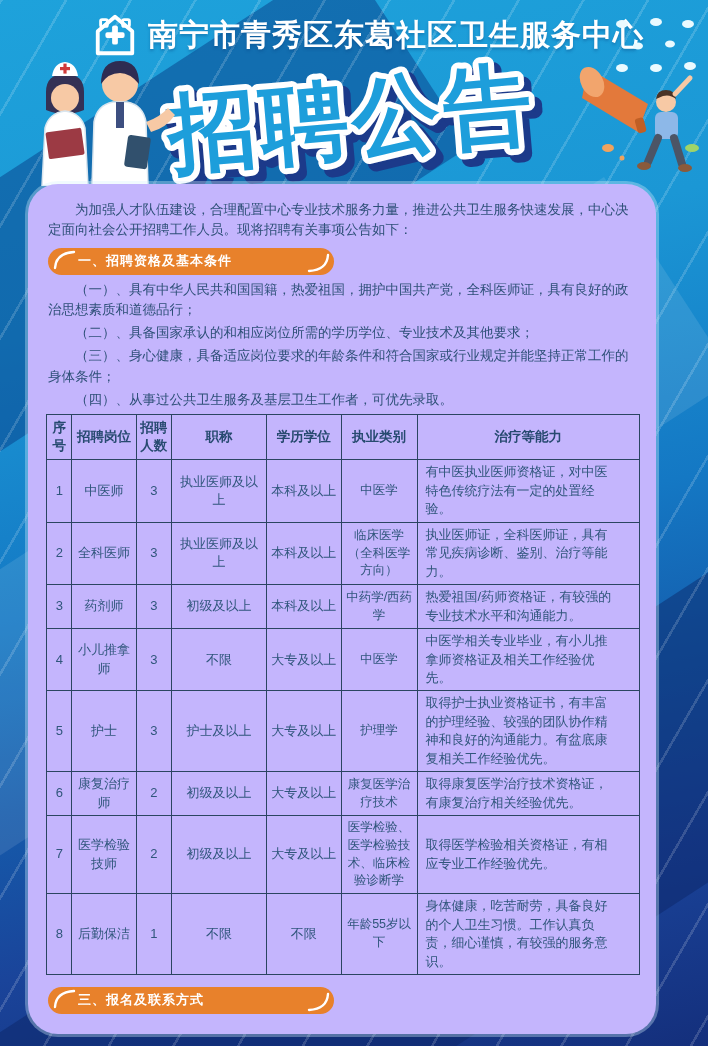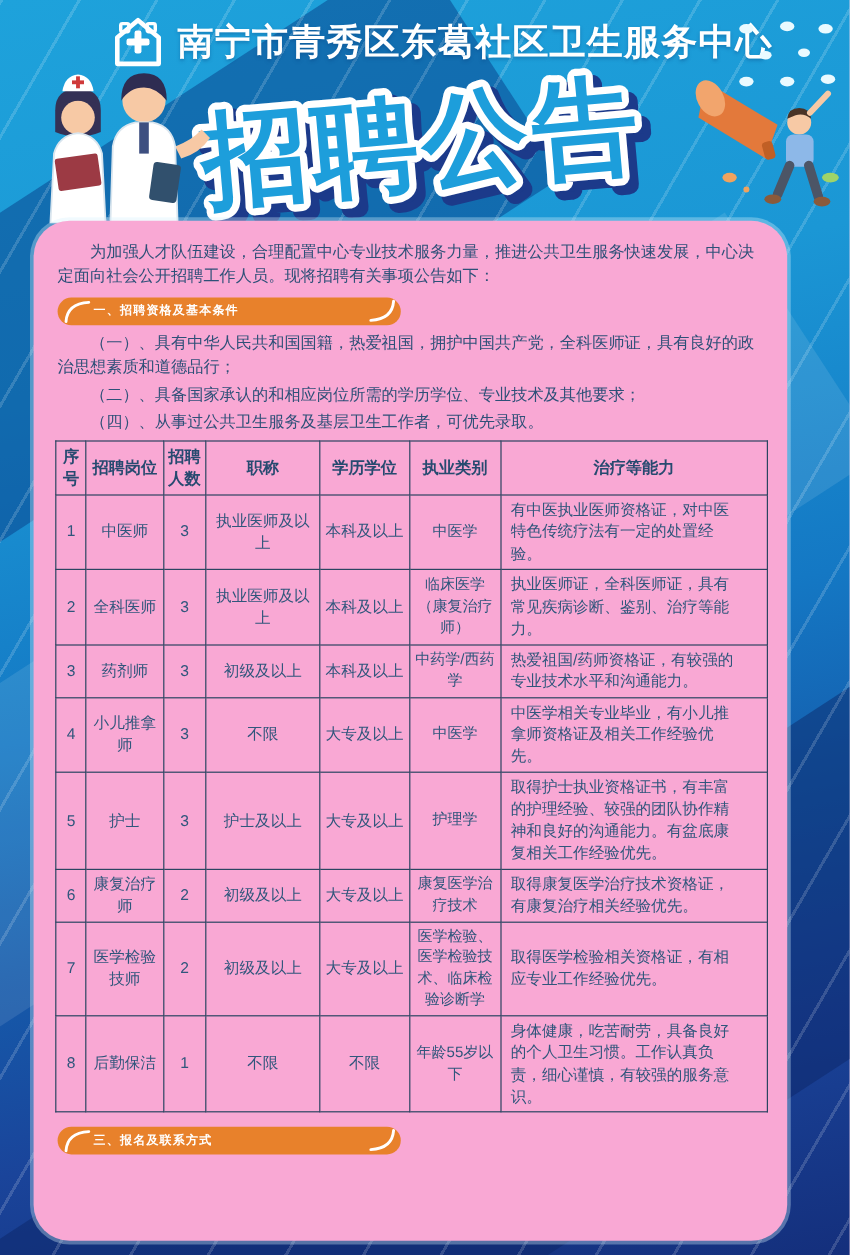--- a/index.html
+++ b/index.html
@@ -21,27 +21,27 @@
   .org-name{font-size:30px;font-weight:800;color:#fff;letter-spacing:1px;
     text-shadow:0 2px 3px rgba(10,60,120,.35);white-space:nowrap;}
   .logo-svg{width:46px;height:46px;flex:0 0 auto;}
   .dots-svg{position:absolute;right:8px;top:14px;width:92px;height:64px;}
   .big-title-svg{position:absolute;left:118px;top:44px;width:470px;height:150px;transform:rotate(-5deg);}
   .big-title-svg text{font-family:"Liberation Sans","DejaVu Sans",sans-serif;font-weight:800;font-size:88px;letter-spacing:4px;}
   .staff-svg{position:absolute;left:8px;top:50px;width:182px;height:136px;}
   .announcer-svg{position:absolute;right:2px;top:52px;width:128px;height:136px;}
   
   .card{position:absolute;left:28px;top:184px;width:628px;bottom:12px;z-index:2;
-    background:#f9a8d4;border-radius:30px;padding:12px 16px 8px 18px;box-sizing:border-box;overflow:hidden;
+    background:#c4b5fd;border-radius:30px;padding:12px 16px 8px 18px;box-sizing:border-box;overflow:hidden;
     box-shadow:0 0 0 3px rgba(215,242,252,.35);}
   .para{margin:3px 2px;font-size:13.5px;line-height:1.5;color:#2e5078;text-indent:2em;}
   .intro{margin-top:4px;margin-bottom:6px;}
   .pill{position:relative;display:flex;align-items:center;width:286px;box-sizing:border-box;
     background:#e8812b;border-radius:16px;padding:4px 26px 5px 30px;margin:7px 0 5px 2px;}
-  .pill-label{color:#fff;font-weight:bold;font-size:10px;letter-spacing:1px;white-space:nowrap;}
+  .pill-label{color:#fff;font-weight:bold;font-size:13px;letter-spacing:1px;white-space:nowrap;}
   .pill-curve{position:absolute;width:24px;height:22px;}
   .pill-curve.left{left:4px;top:1px;}
   .pill-curve.right{right:3px;bottom:1px;}
   
   table{width:100%;border-collapse:collapse;table-layout:fixed;margin:4px 0 12px;}
   th,td{border:1.5px solid #2b4561;}
   th{font-size:13.5px;font-weight:bold;color:#274a70;padding:4px 1px;line-height:1.35;}
   td{font-size:13px;color:#30567c;padding:3px 4px;line-height:1.42;text-align:center;}
   td.req{text-align:left;padding-left:8px;padding-right:24px;}
   td.cat{font-size:12.5px;padding-left:1px;padding-right:1px;}
@@ -129,20 +129,21 @@
       <path d="M22 3 Q4 4 3 19" fill="none" stroke="#ffffff" stroke-width="2.4" stroke-linecap="round"></path>
     </svg>
     <span class="pill-label">一、招聘资格及基本条件</span>
     <svg class="pill-curve right" viewBox="0 0 24 22">
       <path d="M2 19 Q20 18 21 3" fill="none" stroke="#ffffff" stroke-width="2.4" stroke-linecap="round"></path>
     </svg>
   </div>
 
   <p class="para">（一）、具有中华人民共和国国籍，热爱祖国，拥护中国共产党，全科医师证，具有良好的政治思想素质和道德品行；</p>
   <p class="para">（二）、具备国家承认的和相应岗位所需的学历学位、专业技术及其他要求；</p>
+  <p class="para">（三）、身心健康，具备适应岗位要求的年龄条件和符合国家或行业规定并能坚持正常工作的身体条件；</p>
   <p class="para">（四）、从事过公共卫生服务及基层卫生工作者，可优先录取。</p>
 
 
   <table>
     <colgroup>
       <col style="width:4.3%">
         <col style="width:10.8%">
         <col style="width:6%">
         <col style="width:16%">
       <col style="width:12.6%">
@@ -169,21 +170,21 @@
         <td>本科及以上</td>
         <td class="cat">中医学</td>
         <td class="req">有中医执业医师资格证，对中医特色传统疗法有一定的处置经验。</td>
       </tr>
       <tr>
         <td>2</td>
         <td>全科医师</td>
         <td>3</td>
         <td>执业医师及以上</td>
         <td>本科及以上</td>
-        <td class="cat">临床医学（康复治疗师）</td>
+        <td class="cat">临床医学（全科医学方向）</td>
         <td class="req">执业医师证，全科医师证，具有常见疾病诊断、鉴别、治疗等能力。</td>
       </tr>
       <tr>
         <td>3</td>
         <td>药剂师</td>
         <td>3</td>
         <td>初级及以上</td>
         <td>本科及以上</td>
         <td class="cat">中药学/西药学</td>
         <td class="req">热爱祖国/药师资格证，有较强的专业技术水平和沟通能力。</td>

